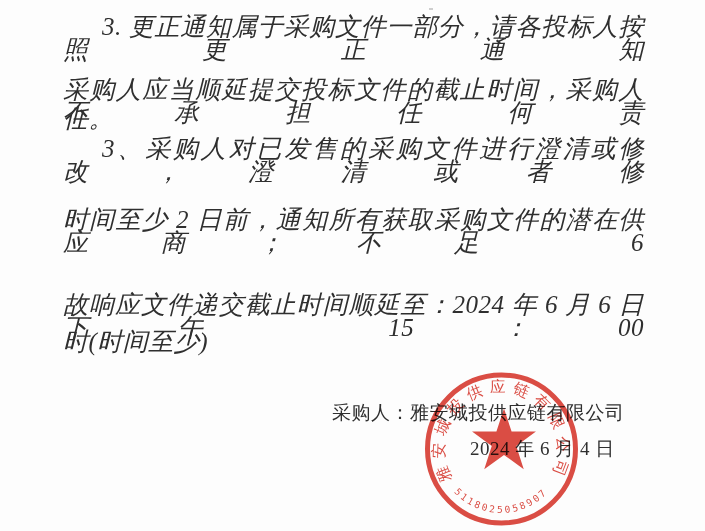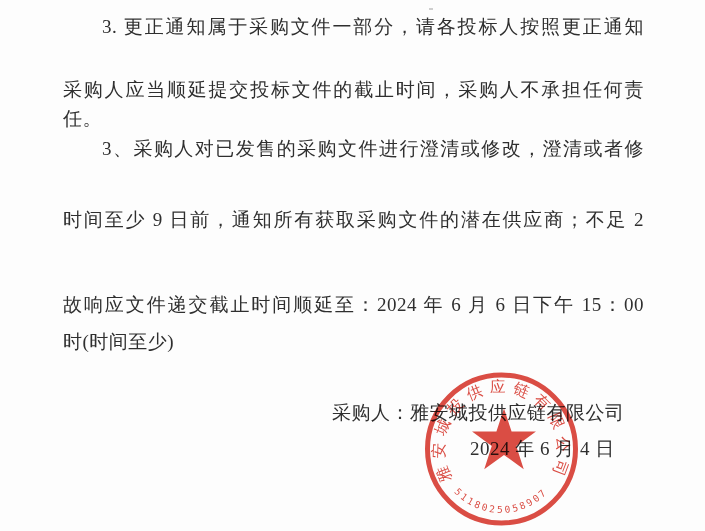--- a/index.html
+++ b/index.html
@@ -13,23 +13,24 @@
     height: 531px;
     background: #fdfdfd;
     overflow: hidden;
     font-family: "Liberation Serif", "DejaVu Serif", serif;
     color: #2f2f2f;
   }
   .line {
     position: absolute;
     left: 63px;
     width: 581px;
-    font-size: 19px;
+    font-size: 25px;
     line-height: 23px;
     letter-spacing: 0.5px;
+    font-style: italic;
   }
   .just {
     text-align: justify;
     text-align-last: justify;
   }
   .indent {
     text-indent: 39px;
   }
   .sig {
     position: absolute;
@@ -69,21 +70,21 @@
 
 <div class="page">
 
   <div class="speck"></div>
 
   <div class="line just indent" style="top:15px">3. 更正通知属于采购文件一部分，请各投标人按照更正通知</div>
   <div class="line just" style="top:78px">采购人应当顺延提交投标文件的截止时间，采购人不承担任何责</div>
   <div class="line" style="top:107px">任。</div>
 
   <div class="line just indent" style="top:137px">3、采购人对已发售的采购文件进行澄清或修改，澄清或者修</div>
-  <div class="line just" style="top:208px">时间至少 9 日前，通知所有获取采购文件的潜在供应商；不足 2</div>
+  <div class="line just" style="top:208px">时间至少 2 日前，通知所有获取采购文件的潜在供应商；不足 6</div>
 
   <div class="line just" style="top:293px">故响应文件递交截止时间顺延至：2024 年 6 月 6 日下午 15：00</div>
   <div class="line" style="top:330px">时(时间至少)</div>
 
   <div class="sig sig-purchaser">采购人：雅安城投供应链有限公司</div>
   <div class="sig sig-date">2024 年 6 月 4 日</div>
 
   <svg class="seal" viewBox="0 0 160 160">
     <defs>
       <path id="arcTop" d="M 36.3 116.6 A 57 57 0 1 1 123.7 116.6" fill="none"></path>

